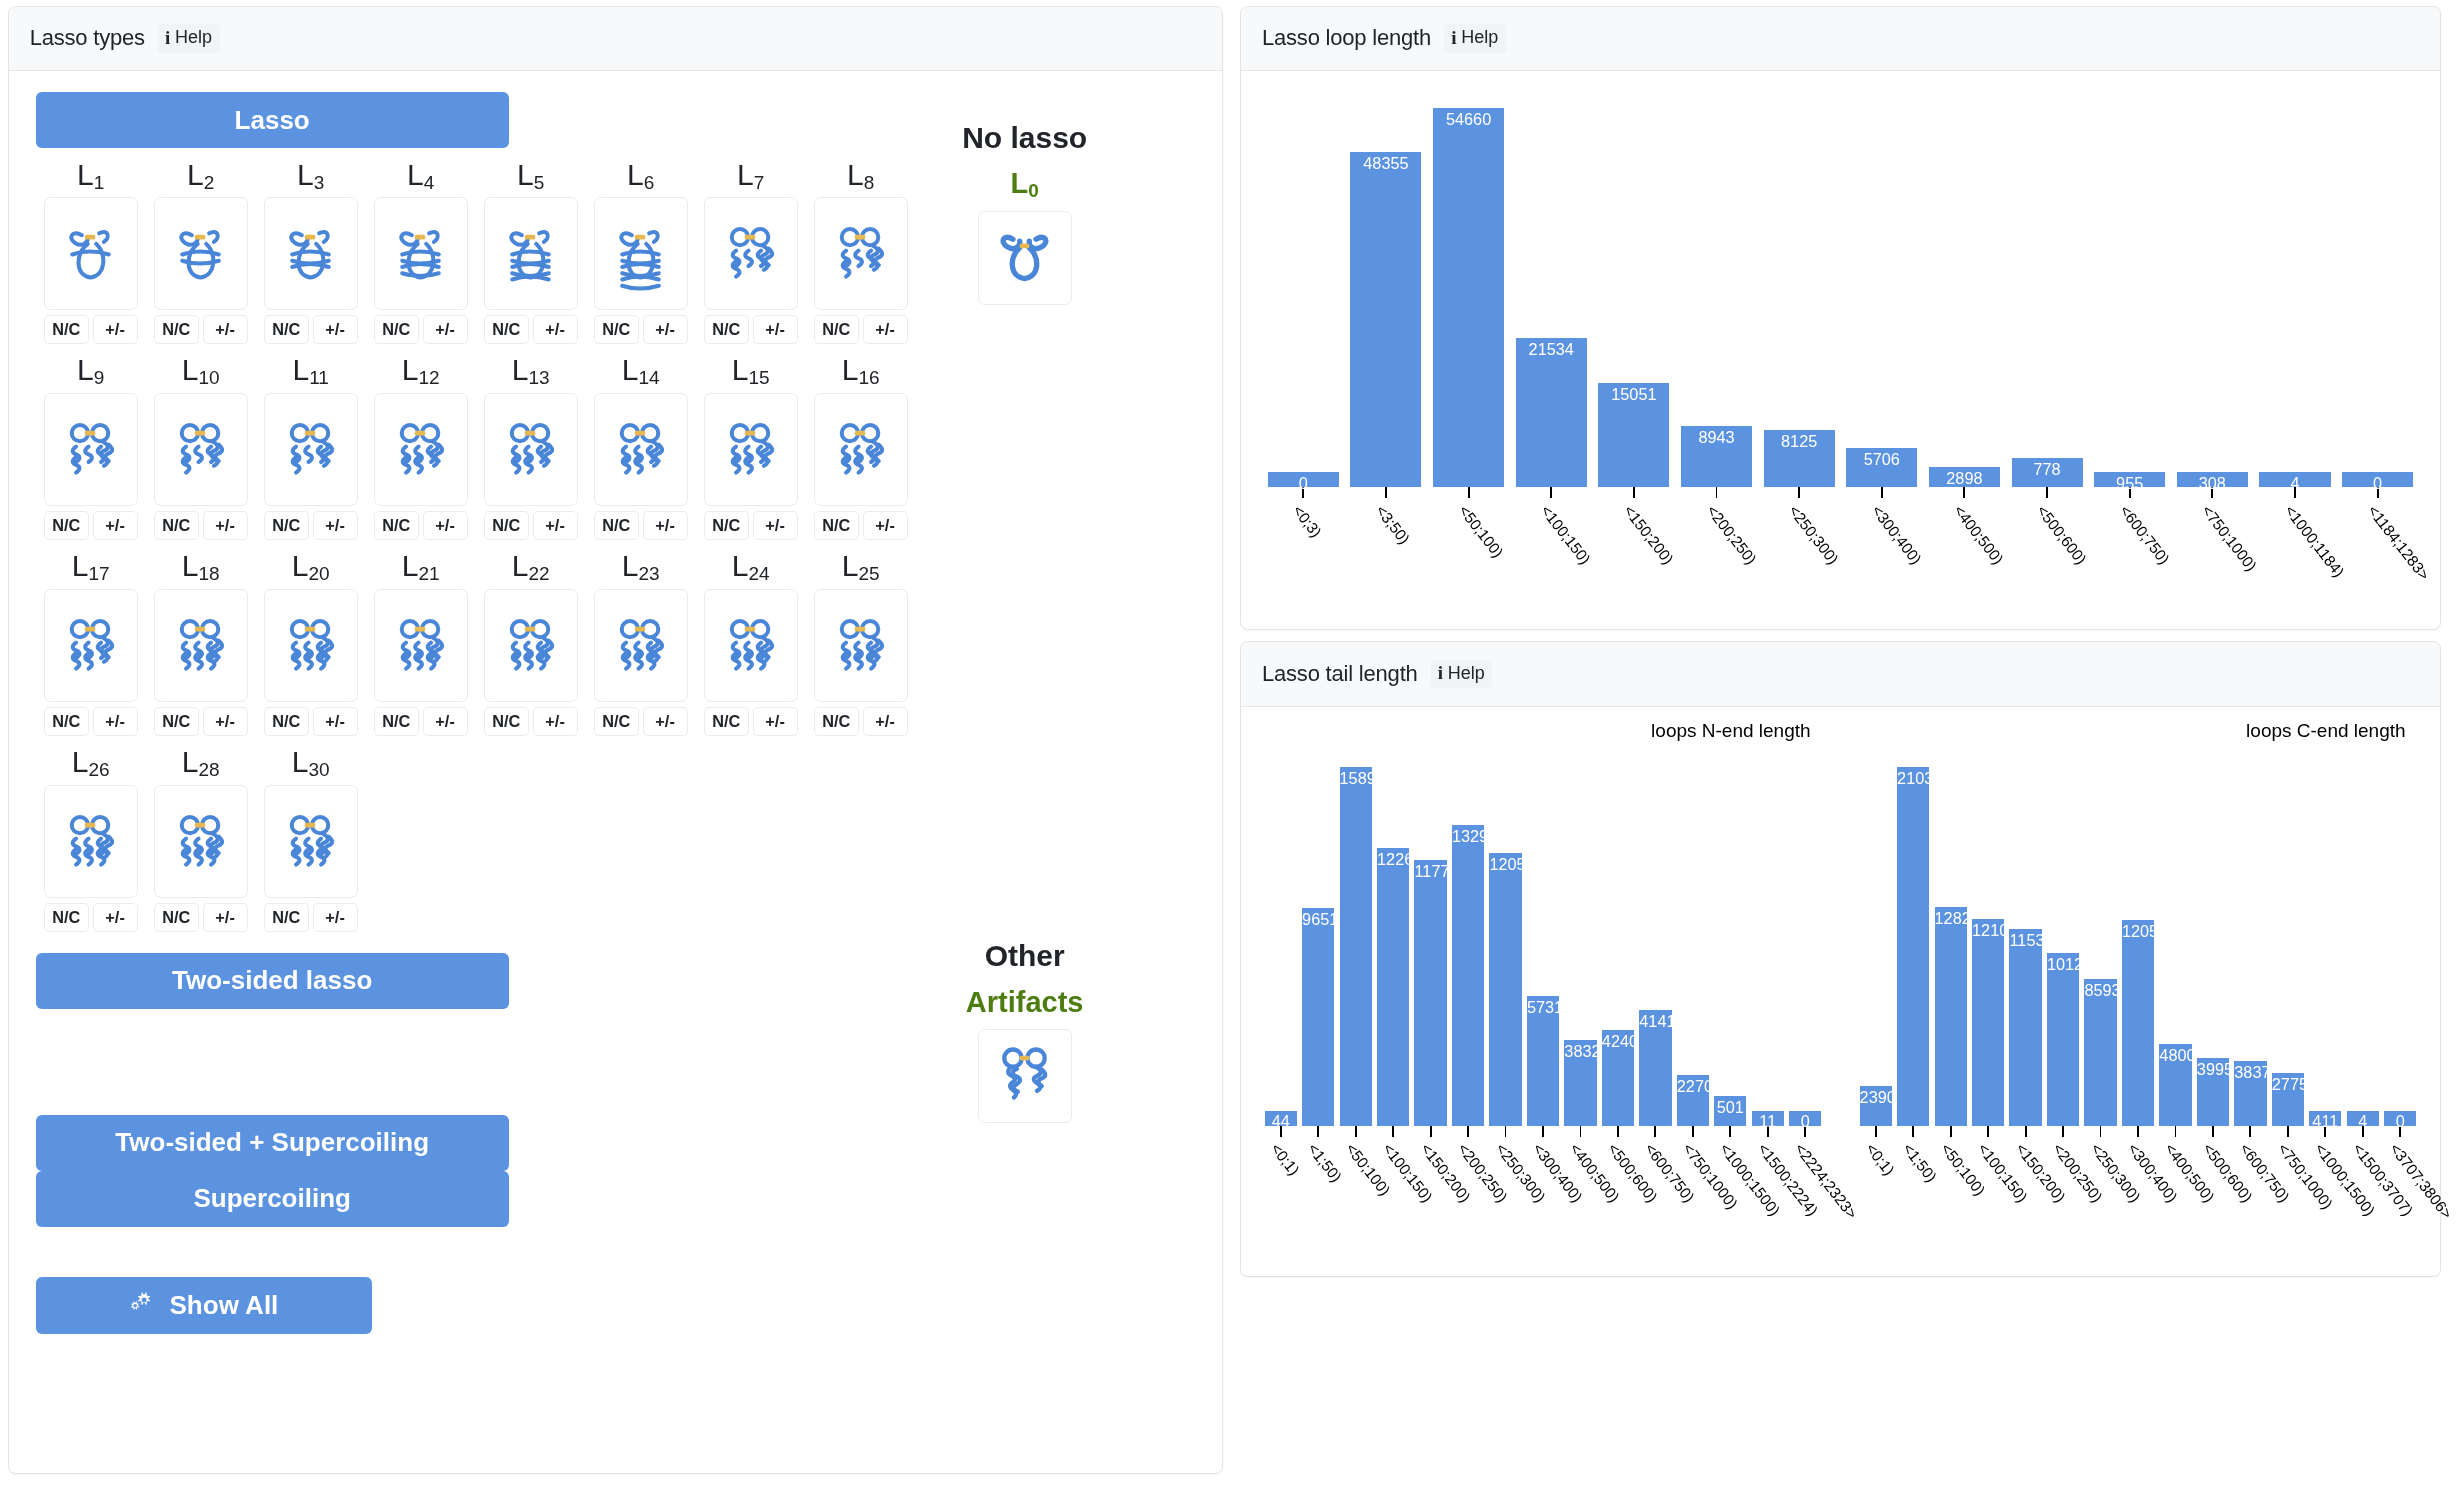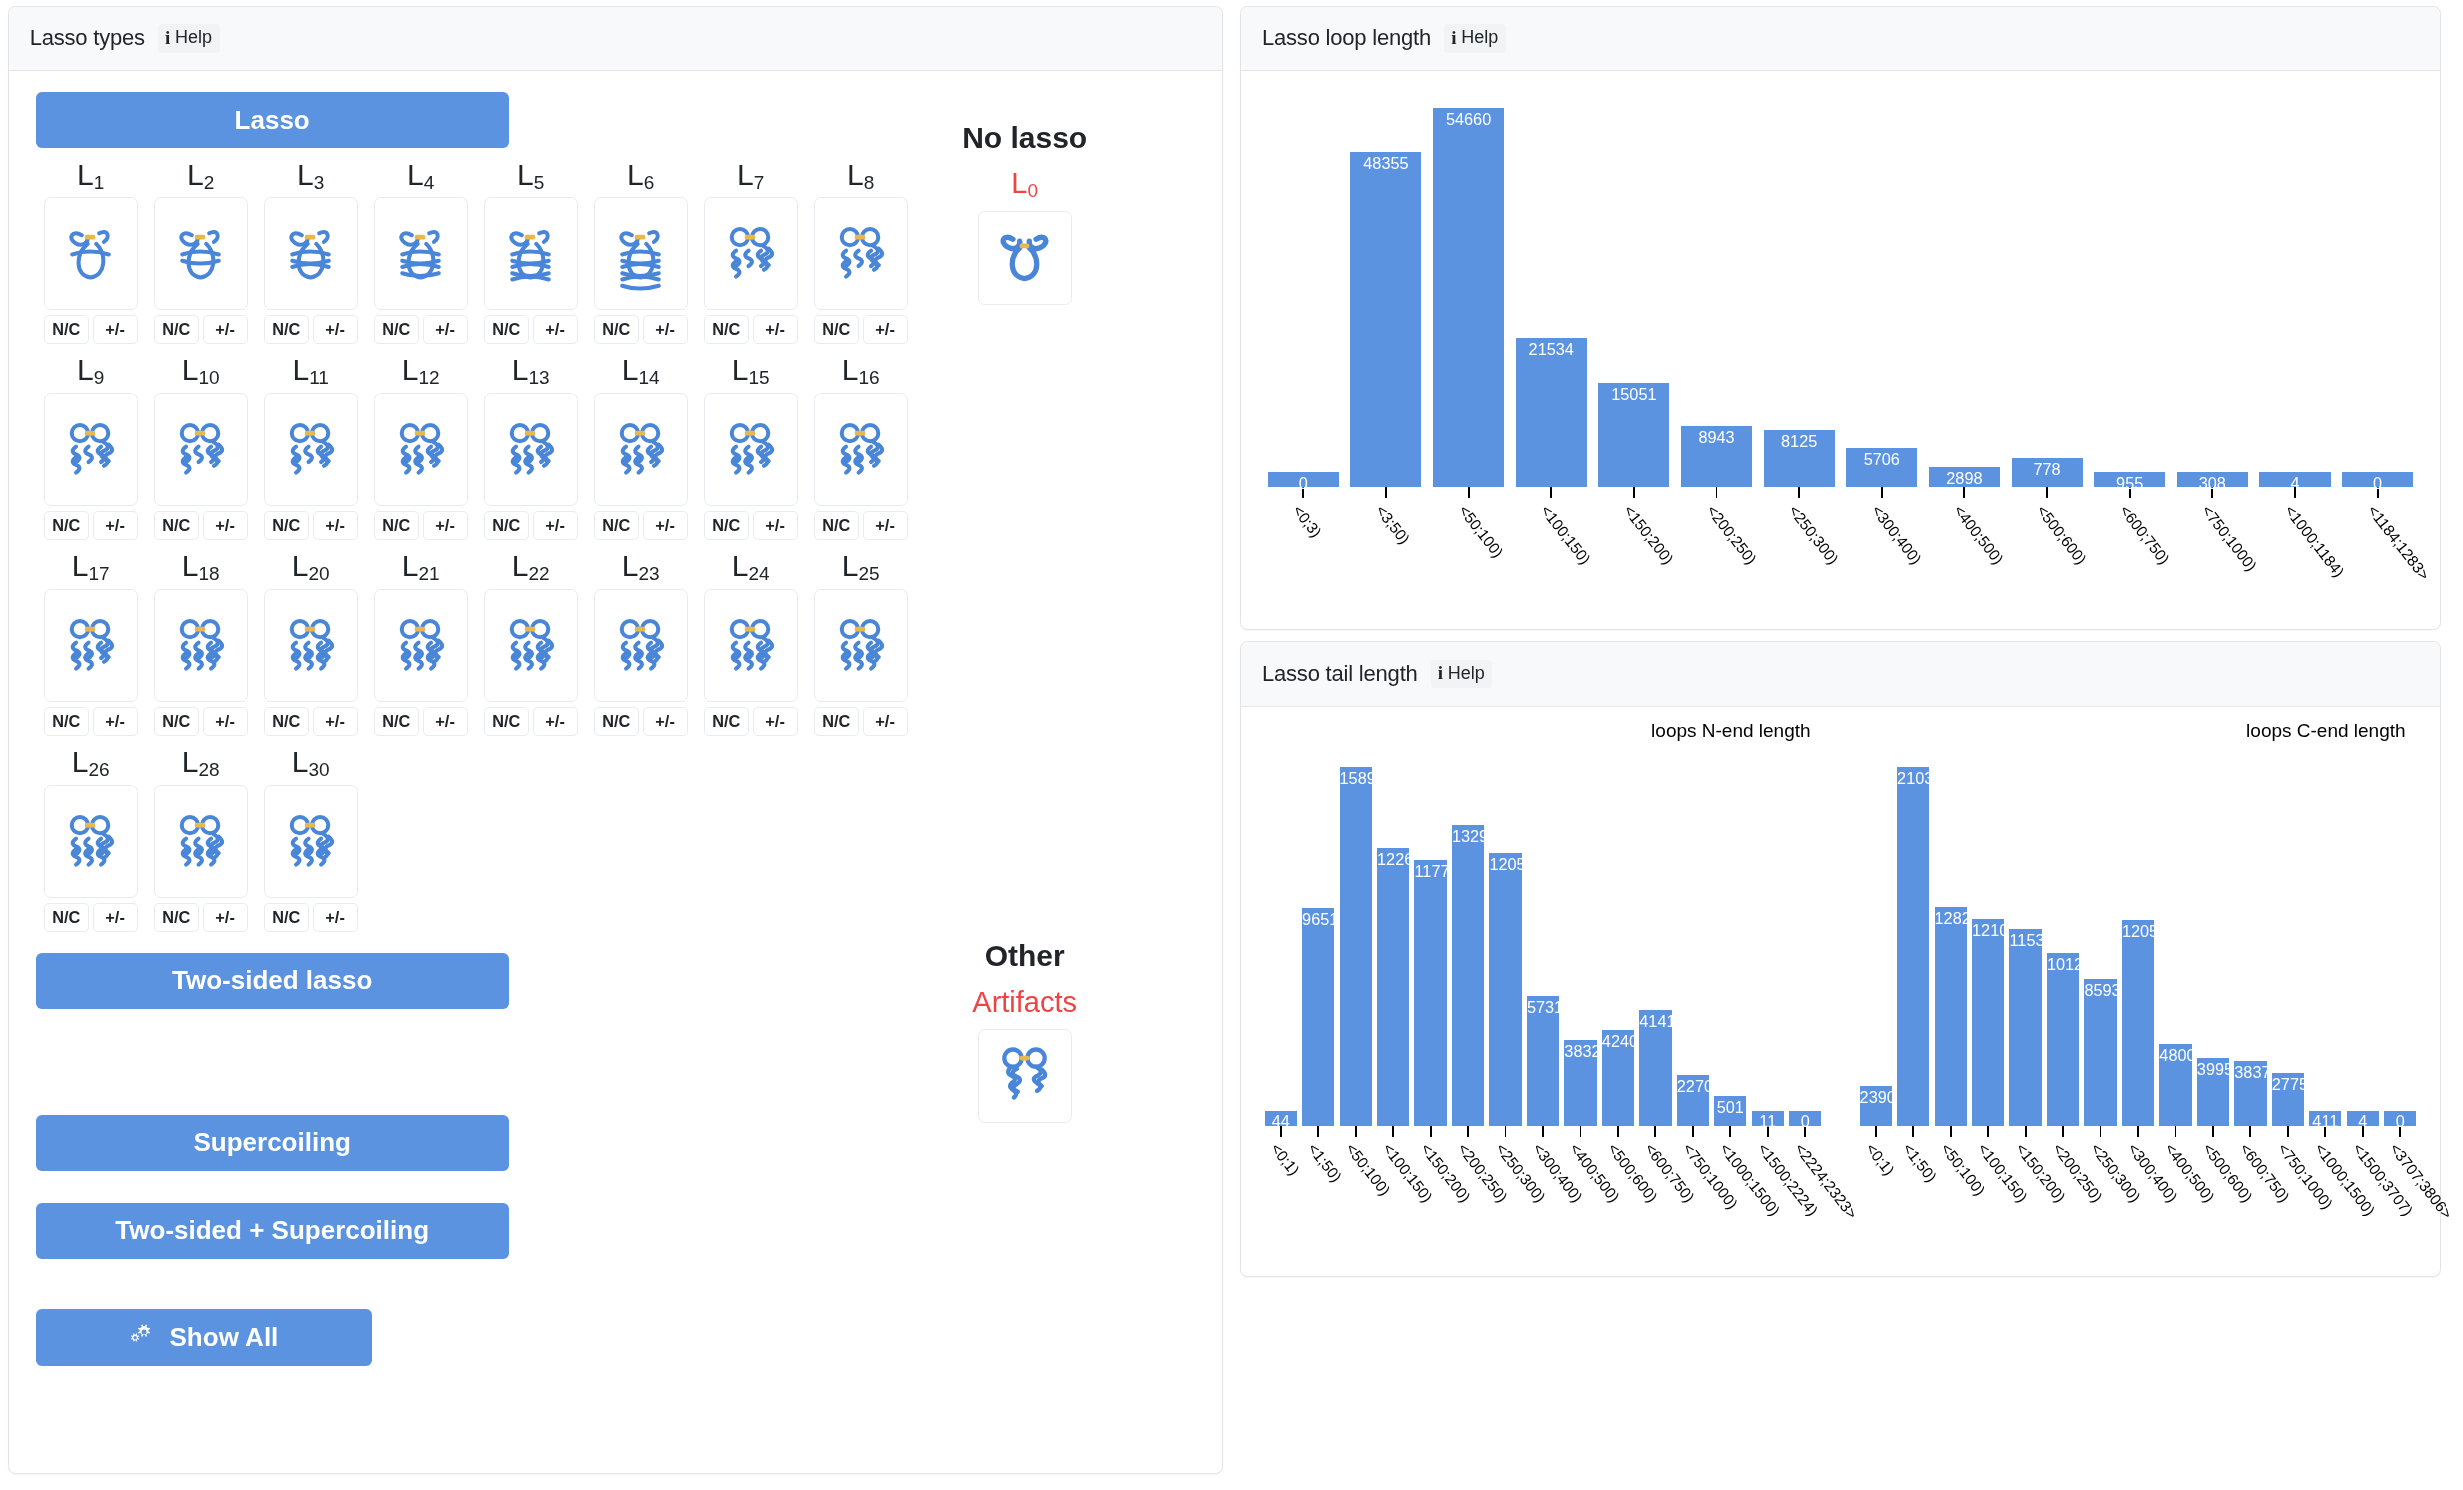--- a/index.html
+++ b/index.html
@@ -94,21 +94,21 @@
     font-weight: bold;
     color: #212529;
     width: 45px; height: 29px;
     line-height: 26px;
     text-align: center;
     cursor: pointer;
     font-family: "Liberation Sans", sans-serif;
     padding: 0;
   }
   .side-h { font-size: 30px; font-weight: bold; color: #212529; }
-  .side-sub { font-size: 29px; color: #ef4444; margin-top: 11.5px; }
+  .side-sub { font-size: 29px; color: #4d7c0f; margin-top: 11.5px; font-weight: bold; }
   .side-sub sub { font-size: 19px; vertical-align: -3.8px; }
   .side-card {
     width: 94px; height: 94px;
     border: 1px solid #e9ecef; border-radius: 6.7px;
     background: #fff; margin: 9.6px auto 0 auto;
     display: flex; align-items: center; justify-content: center;
     cursor: pointer;
   }
 
   .bottom-btns { margin-top: 0; }
@@ -861,22 +861,22 @@
          <button class="mini-btn">+/-</button>
        </div>
                     </div>
                   </div>
                 </div>
               </div>
 
             <button class="big-btn btn-two-sided" style="margin-top:21px;">Two-sided lasso</button>
 
             <div class="bottom-btns" style="margin-top:106px;">
+              <button class="big-btn btn-twosuper" style="margin-top:32px;">Two-sided + Supercoiling</button>
               <button class="big-btn btn-super">Supercoiling</button>
-              <button class="big-btn btn-twosuper" style="margin-top:32px;">Two-sided + Supercoiling</button>
               <button class="big-btn btn-showall" style="margin-top:50px;">
                 <span aria-hidden="true">
                   <svg width="29" height="25" viewBox="0 0 30 26">
                     <g fill="#ffffff">
                       <path d="M12.5 4.2l1.5-.6.6 1.9 2.0.0.6-1.9 1.5.6-.6 1.9 1.4 1.4 1.9-.6.6 1.5-1.9.6v2.0l1.9.6-.6 1.5-1.9-.6-1.4 1.4.6 1.9-1.5.6-.6-1.9h-2.0l-.6 1.9-1.5-.6.6-1.9-1.4-1.4-1.9.6-.6-1.5 1.9-.6v-2.0l-1.9-.6.6-1.5 1.9.6 1.4-1.4z"></path>
                       <circle cx="15.6" cy="11.4" r="2.6" fill="#5b93e0"></circle>
                       <path d="M4.2 13.2l1.0-.4.4 1.3 1.4.0.4-1.3 1.0.4-.4 1.3.95.95 1.3-.4.4 1.0-1.3.4v1.4l1.3.4-.4 1.0-1.3-.4-.95.95.4 1.3-1.0.4-.4-1.3h-1.4l-.4 1.3-1.0-.4.4-1.3-.95-.95-1.3.4-.4-1.0 1.3-.4v-1.4l-1.3-.4.4-1.0 1.3.4.95-.95z"></path>
                       <circle cx="6.3" cy="17.4" r="1.8" fill="#5b93e0"></circle>
                     </g>
                   </svg>

